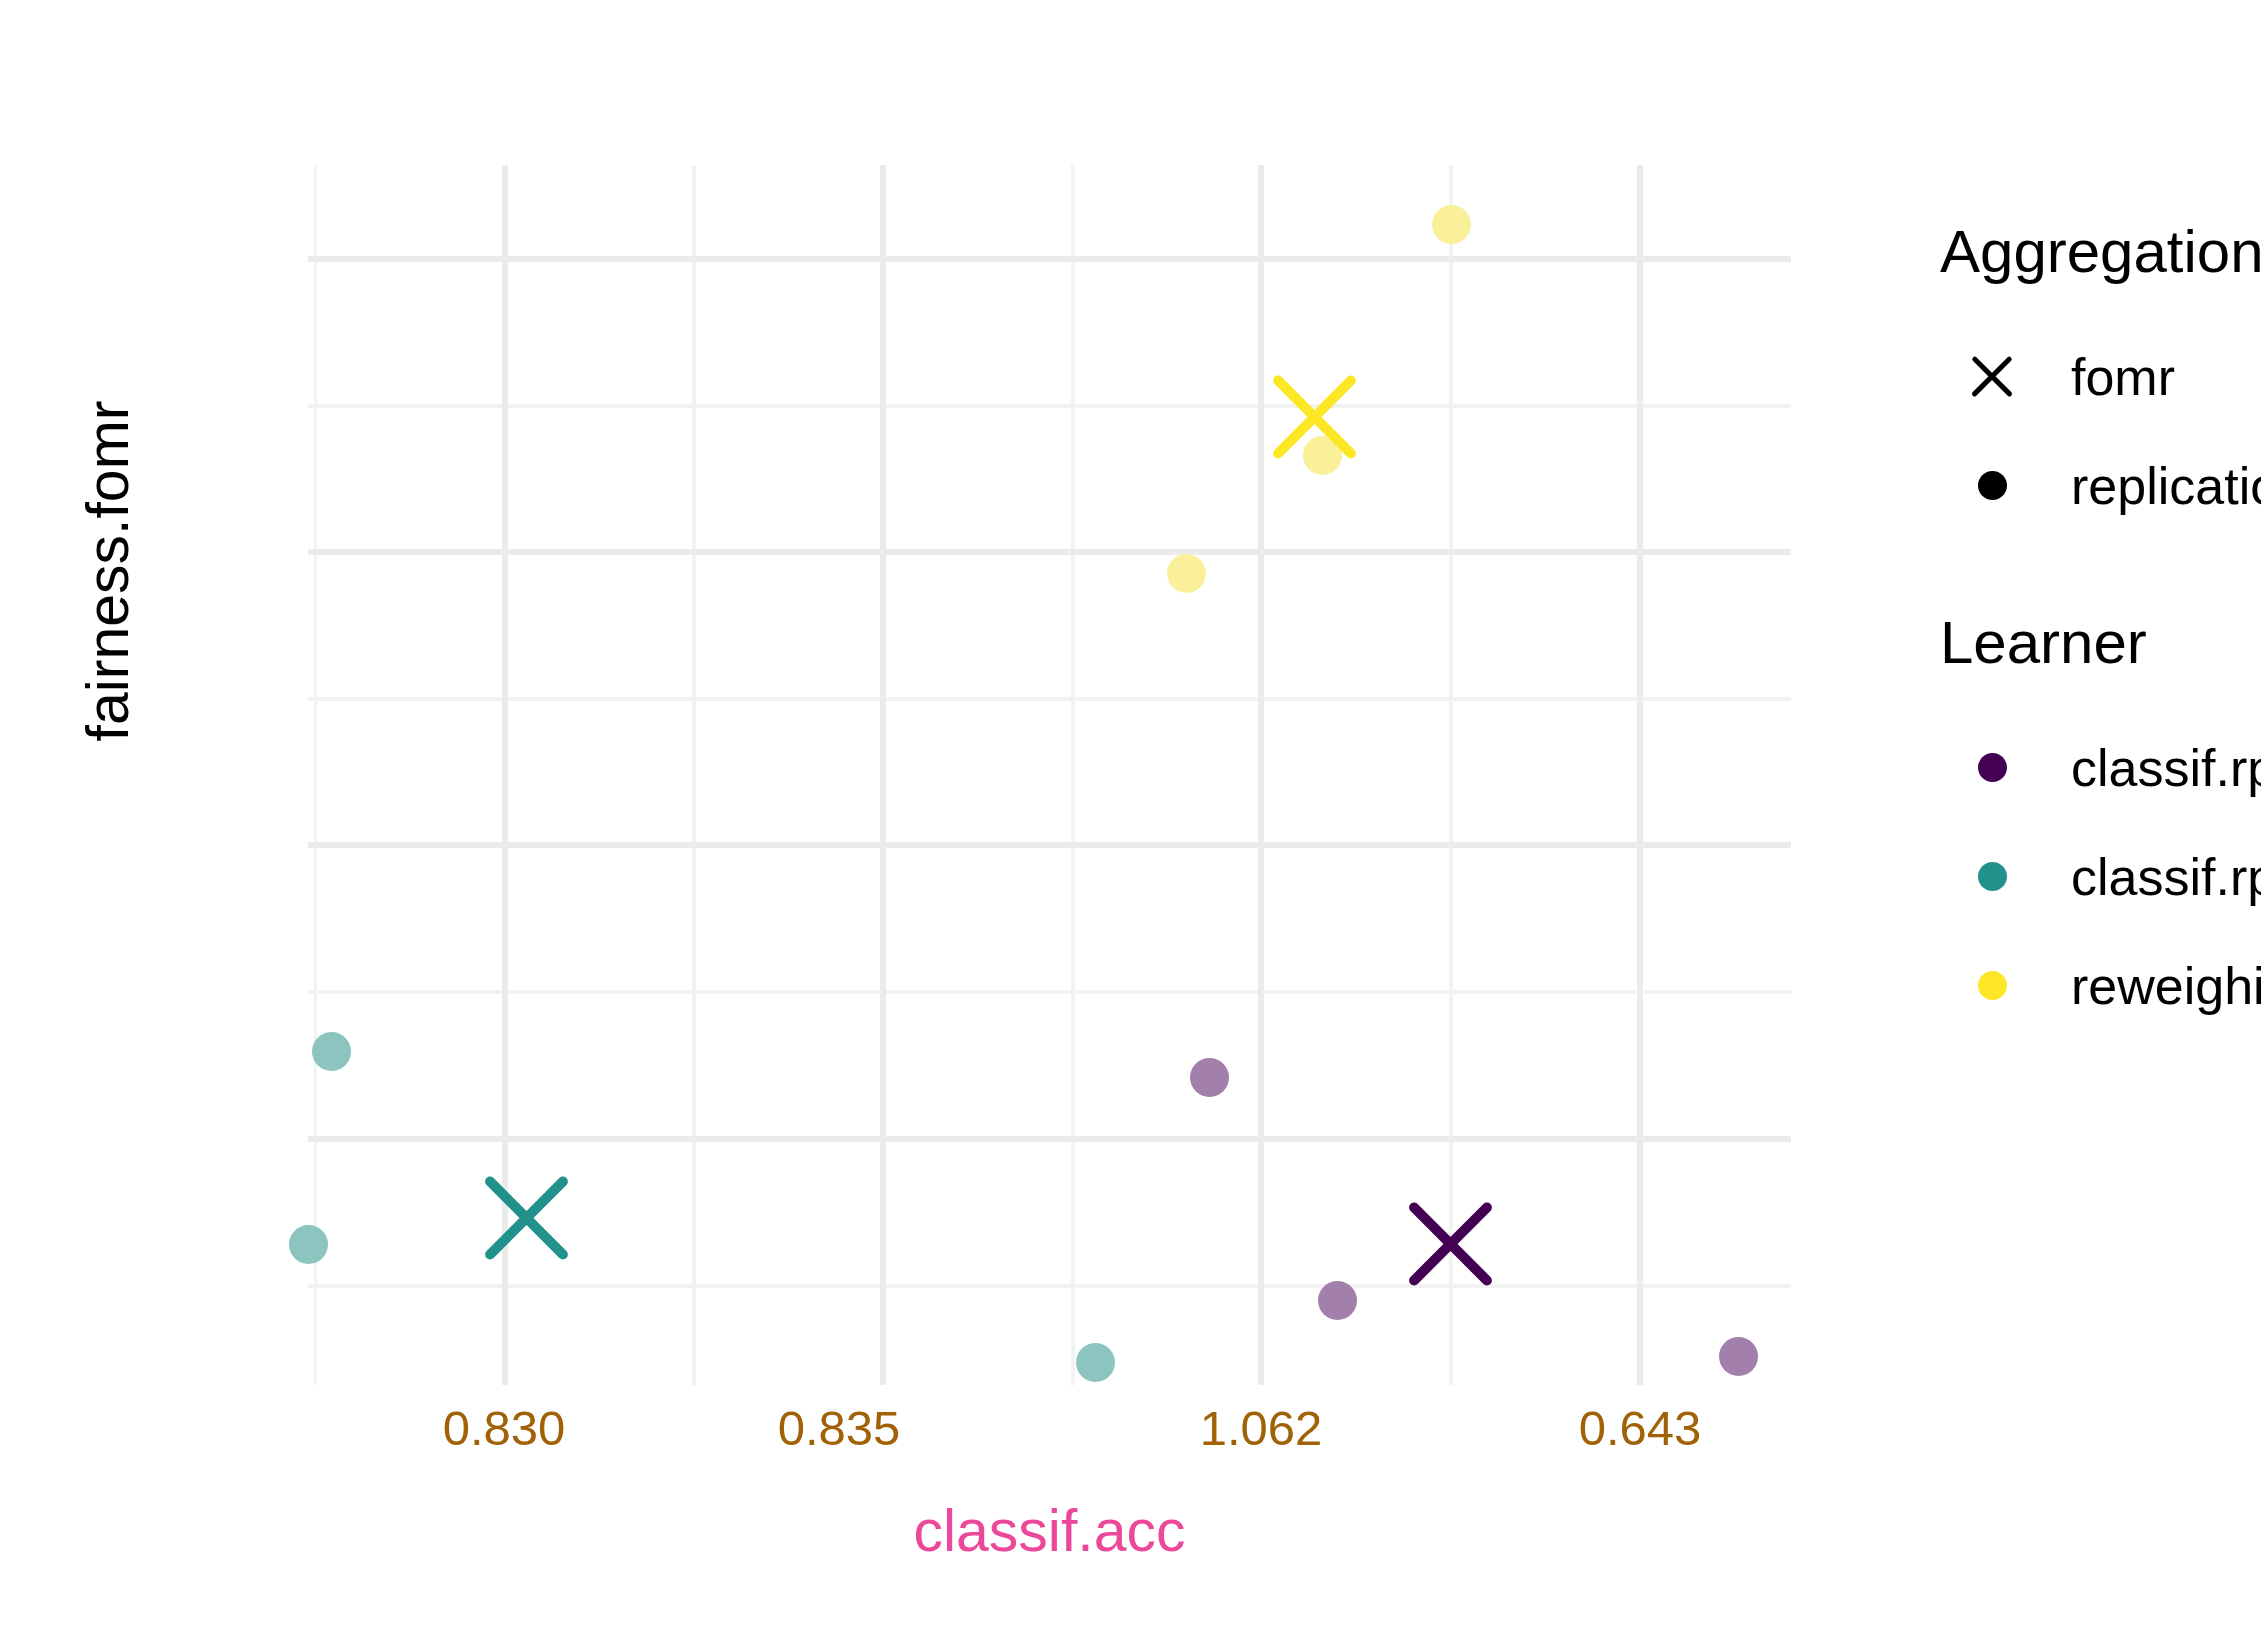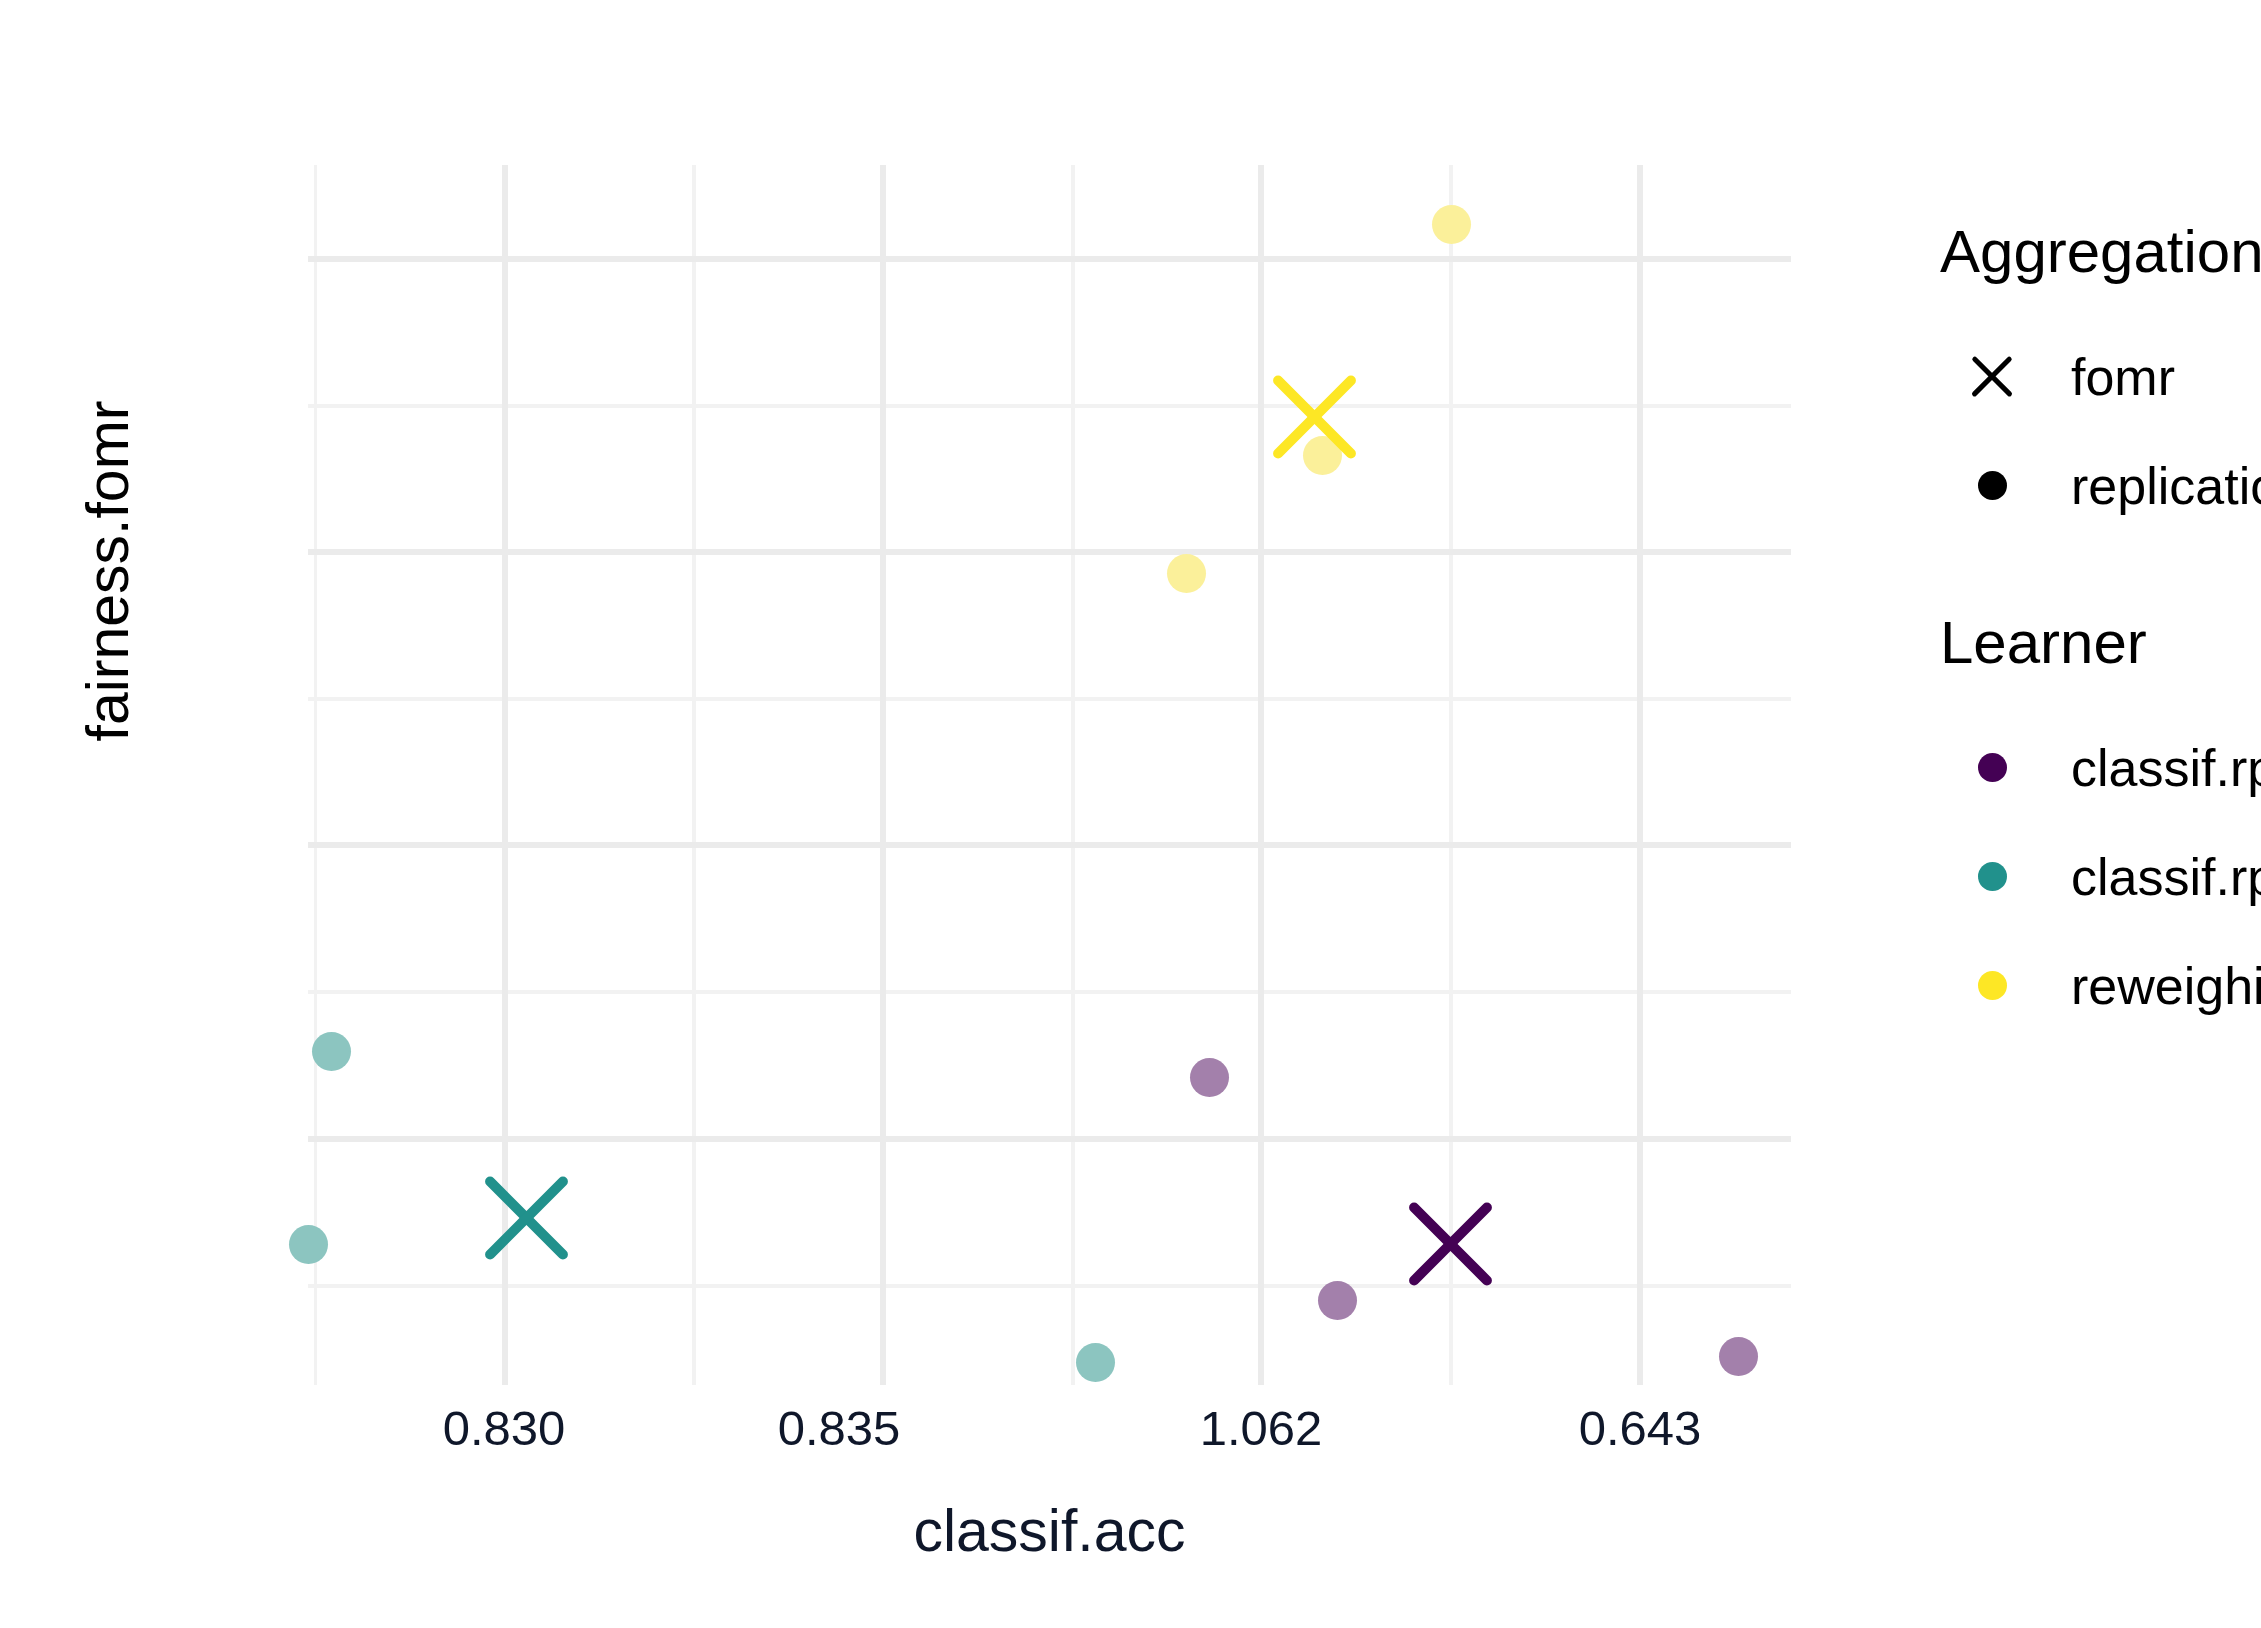--- a/index.html
+++ b/index.html
@@ -8,40 +8,40 @@
 
   
   #plot-title{
     position:absolute; left:308px; top:63px; width:1483px;
     text-align:center; font-size:51px; color:#000000; letter-spacing:0px;
   }
 
   
   #x-axis-title{
     position:absolute; left:308px; top:1497px; width:1483px;
-    text-align:center; font-size:59px; color:#0f172a;
+    text-align:center; font-size:59px; color:#ec4899;
   }
   #y-axis-title{
     position:absolute; left:0px; top:0px; width:1628px; height:109px;
     transform-origin:0 0; transform:rotate(-90deg) translate(-1385px,54px);
     text-align:center; font-size:59px; color:#000000; line-height:109px;
   }
 
   
   #panel{
     position:absolute; left:308px; top:165px; width:1483px; height:1220px;
     background:#ffffff;
   }
   .gridline-major-h{position:absolute;left:0;width:100%;height:6.3px;background:#EBEBEB;}
   .gridline-minor-h{position:absolute;left:0;width:100%;height:3.6px;background:#F2F2F2;}
   .gridline-major-v{position:absolute;top:0;height:100%;width:6.3px;background:#EBEBEB;}
   .gridline-minor-v{position:absolute;top:0;height:100%;width:3.6px;background:#F2F2F2;}
   .xtick-label{
     position:absolute; top:1400px; width:208px; text-align:center;
-    font-size:49px; color:#0f172a;
+    font-size:49px; color:#a16207;
   }
 
   
   .pt-replication{
     position:absolute; border-radius:50%;
     width:39px; height:39px; margin-left:-19.4px; margin-top:-19.4px;
   }
   .pt-mean{position:absolute;margin-left:-52px;margin-top:-52px;width:104px;height:104px;}
   .pt-mean span{
     position:absolute; left:50%; top:50%; width:113px; height:10px;

